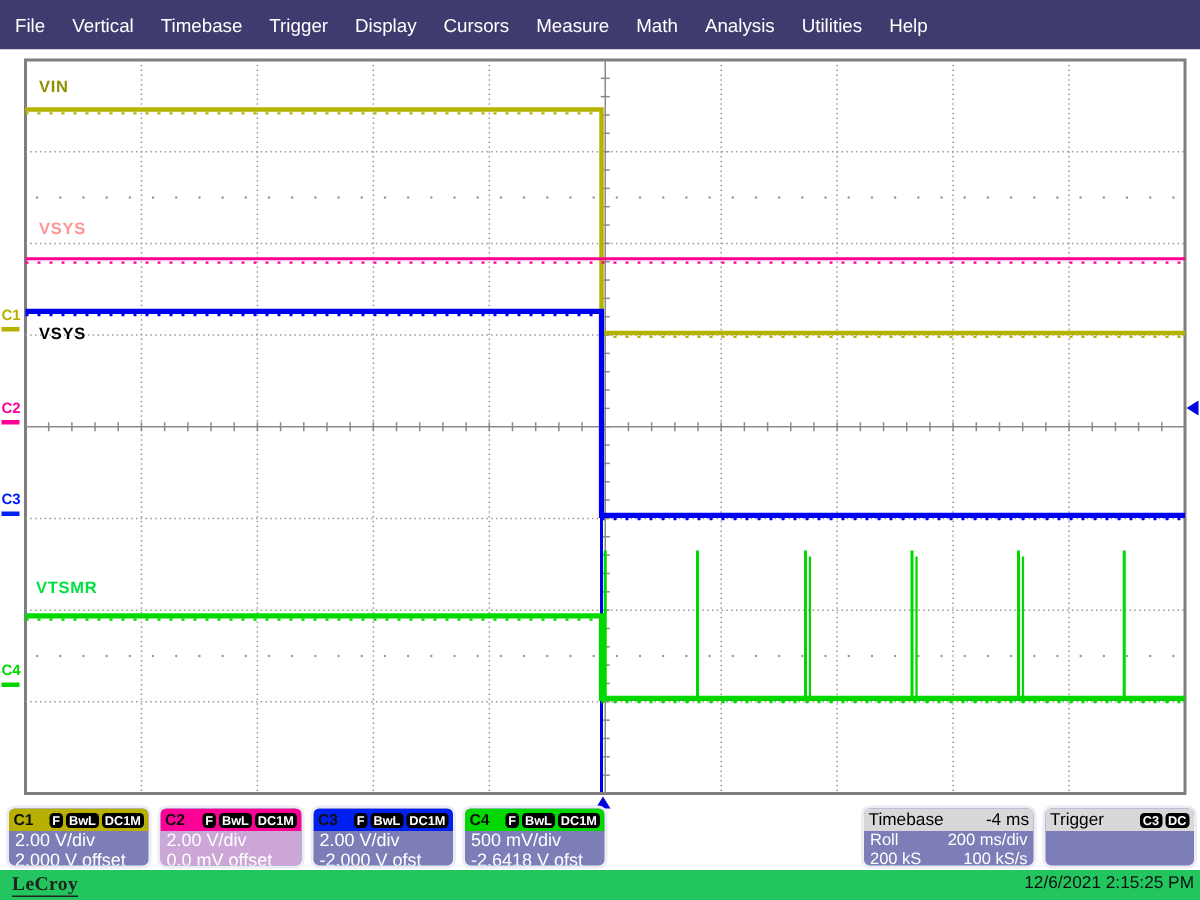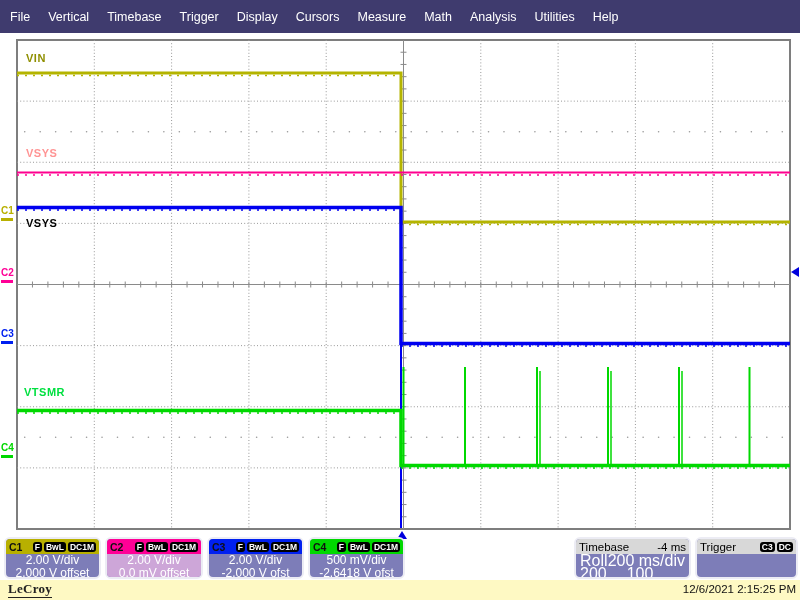--- a/index.html
+++ b/index.html
@@ -30,29 +30,29 @@
 
   
   .box{position:absolute;top:537px;height:42px;border:2px solid #ececf4;border-radius:6px;
        box-sizing:border-box;overflow:hidden;background:#7d7db8;}
   .box-head{height:15px;display:flex;align-items:center;justify-content:space-between;
             padding:0 3px;font-size:10.5px;}
   .chid{font-weight:bold;color:#101010;}
   .badges{display:flex;gap:2px;align-items:center;}
   .badge{background:#000;color:#fff;font-size:8.5px;font-weight:bold;line-height:10px;
          padding:0 2px;border-radius:3px;}
-  .box-body{padding:0 4px;text-align:center;color:#ffffff;font-size:12px;line-height:13px;}
+  .box-body{padding:0 4px;text-align:left;color:#ffffff;font-size:12px;line-height:13px;}
   .box-body.selected{background:#cda6d8;}
   .infobox-head{height:15px;background:#d8d8d8;display:flex;align-items:center;
                 justify-content:space-between;padding:0 3px;font-size:11.5px;color:#000;}
-  .infobox-body{padding:0 4px;color:#ffffff;font-size:16px;line-height:13px;}
+  .infobox-body{padding:0 4px;color:#ffffff;font-size:11px;line-height:13px;}
   .infobox-body .row{display:flex;justify-content:space-between;}
 
   
-  .footer{position:absolute;left:0;top:580px;width:800px;height:20px;background:#fef9c3;}
+  .footer{position:absolute;left:0;top:580px;width:800px;height:20px;background:#22c55e;}
   .logo{position:absolute;left:8px;top:1px;font-size:13px;font-weight:bold;color:#222;
         border-bottom:1.5px solid #222;letter-spacing:.3px;font-family:"Liberation Serif",serif;}
   .datetime{position:absolute;right:4px;top:3px;font-size:11.5px;color:#111;}
 </style>
 </head>
 <body>
 
 <div id="root">
 
   <div class="menubar" style="background: rgb(63, 59, 110);">

